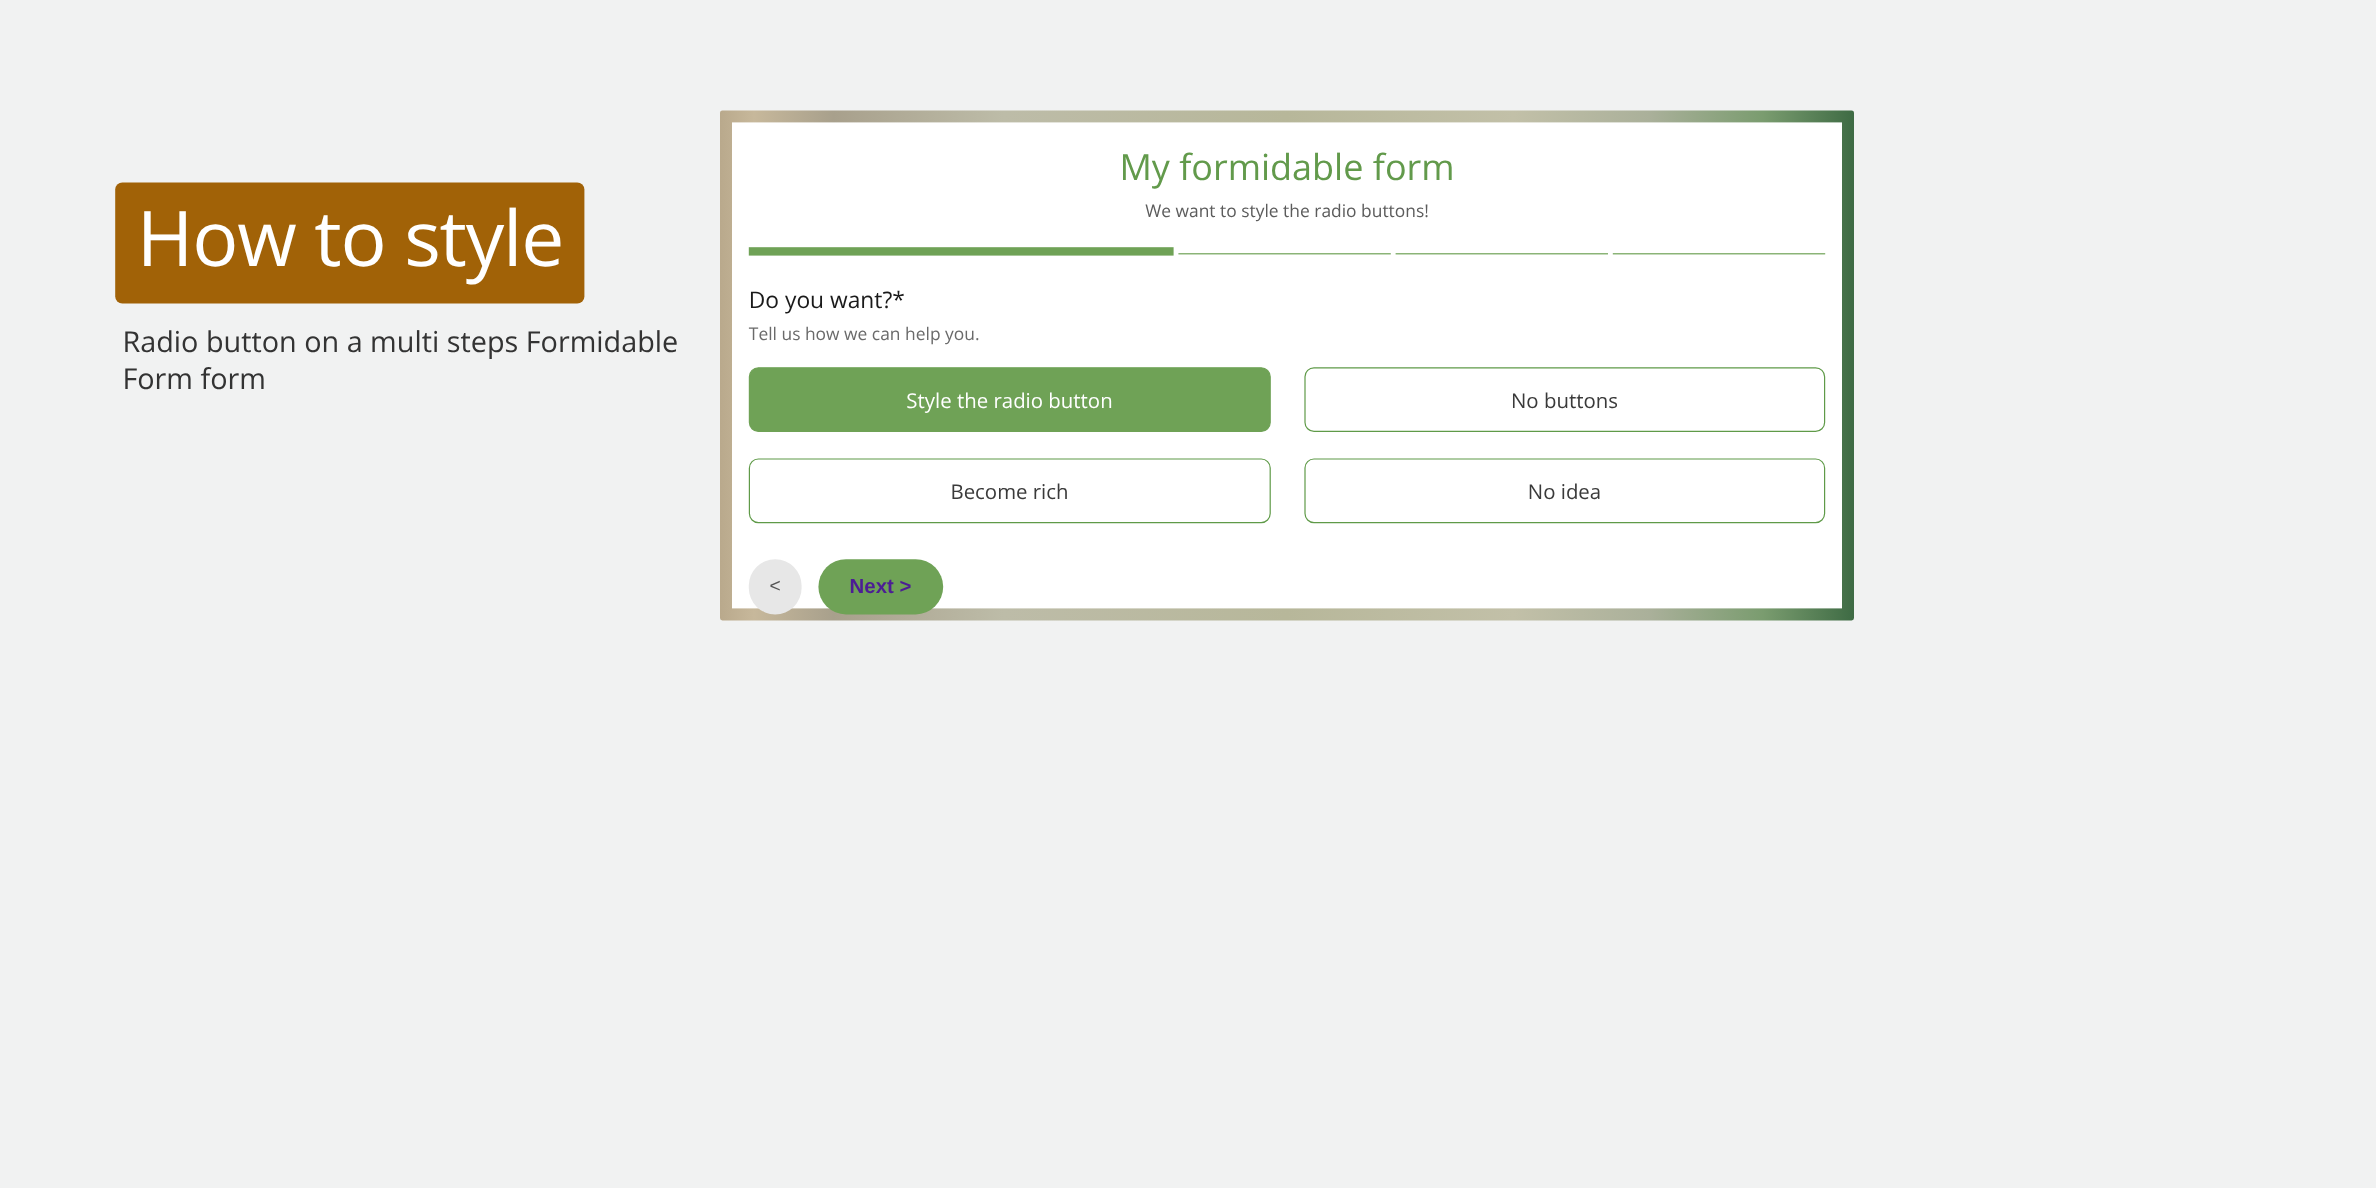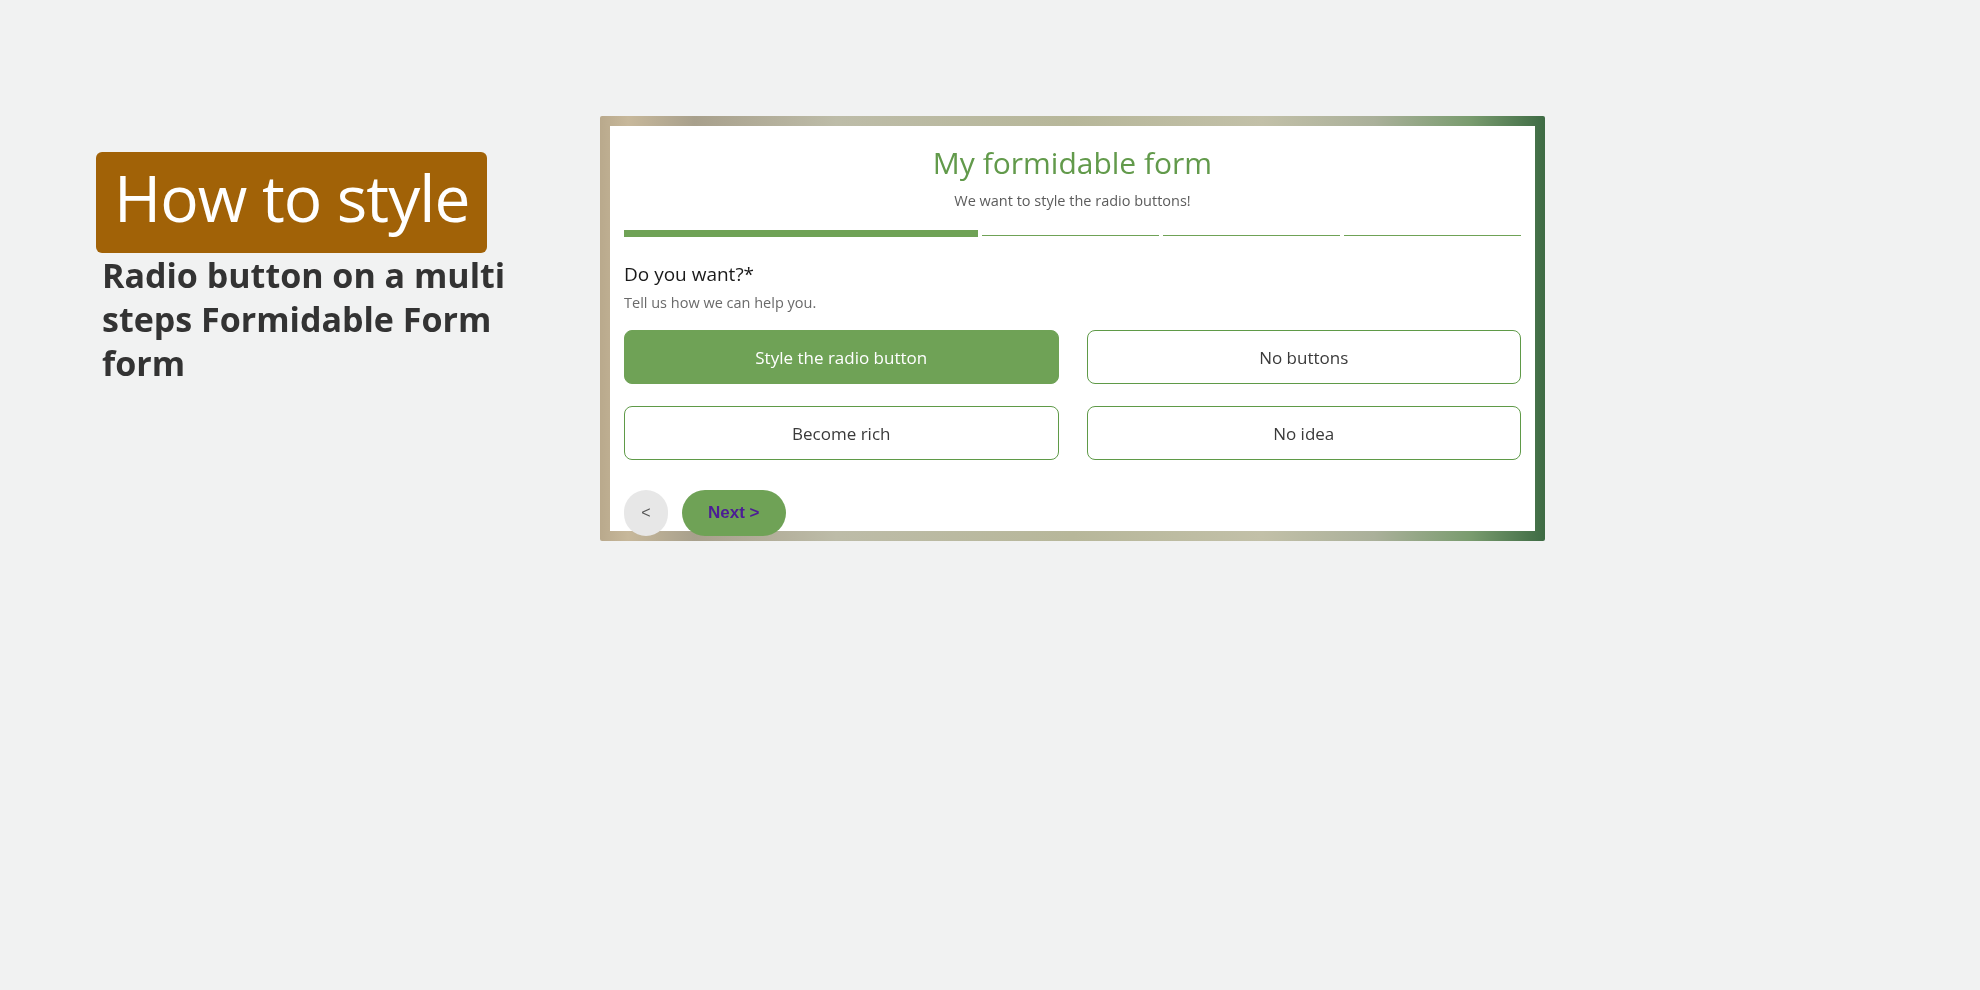--- a/index.html
+++ b/index.html
@@ -23,32 +23,33 @@
     display: inline-block;
     background: #a16207;
     color: #ffffff;
     font-size: 64px;
     font-weight: 400;
     padding: 2px 18px 12px 18px;
     border-radius: 6px;
     letter-spacing: -1px;
   }
   .subtitle {
-    font-size: 34px;
+    margin-top: 16px;
+    font-size: 24px;
     line-height: 1.3;
     color: #333333;
-    font-weight: 700;
+    font-weight: 400;
     padding-left: 6px;
   }
 
   
   .form-wrapper {
     position: absolute;
     left: 600px;
-    top: 116px;
+    top: 92px;
     width: 945px;
     height: 425px;
     background: linear-gradient(90deg,
       #b9a98c 0%, #c7b89b 3%, #a8a08c 10%,
       #bdbca8 25%, #b7b79a 50%, #c2c0a8 70%,
       #aab09a 82%, #7a9c6f 92%, #3e6b44 100%);
     border-radius: 2px;
     padding: 10px;
   }
 

